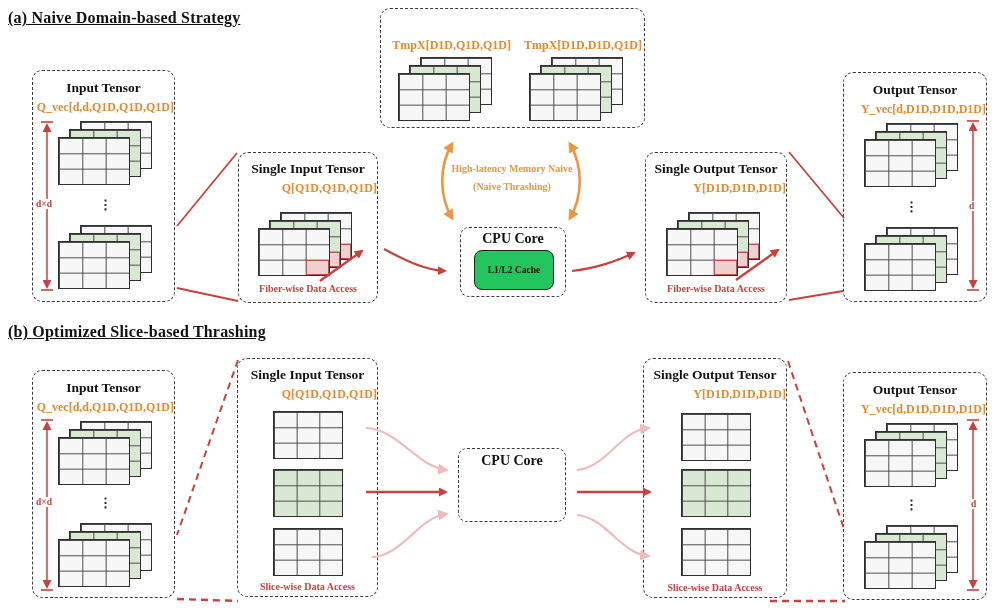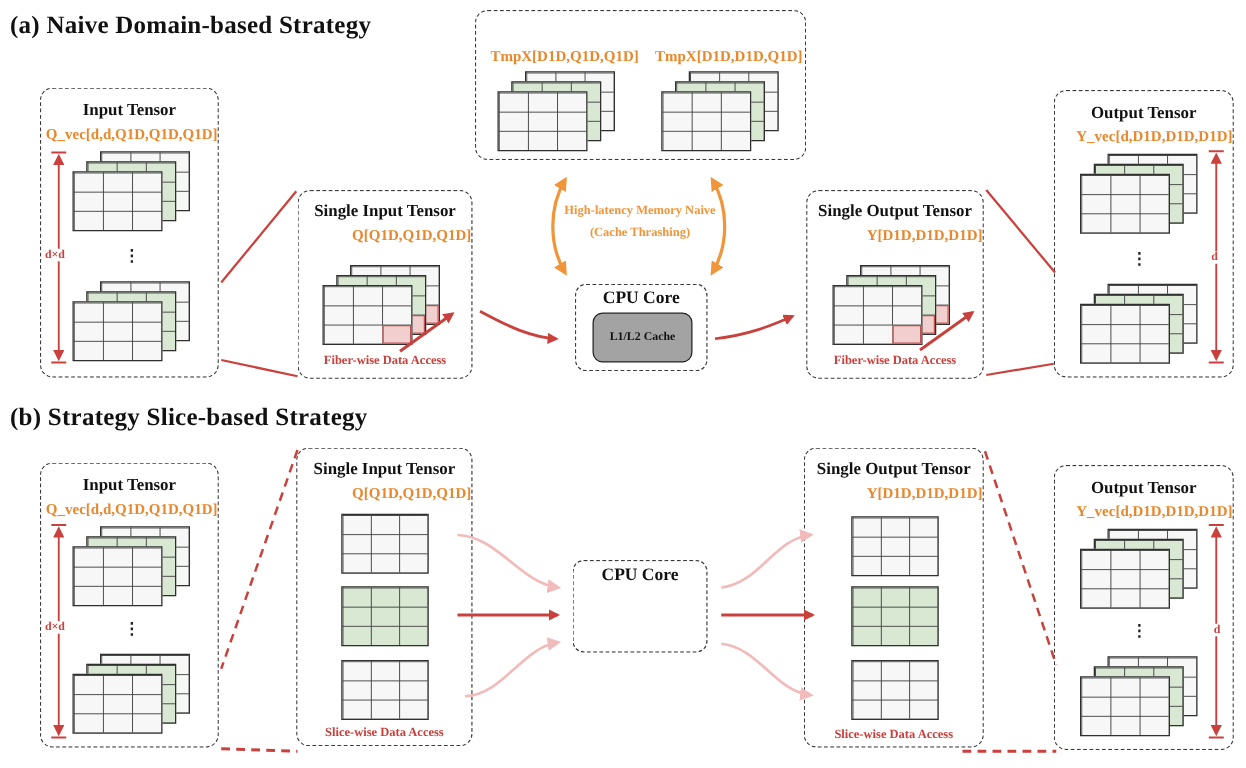--- a/index.html
+++ b/index.html
@@ -1,18 +1,18 @@
 <!DOCTYPE html>
 <html><head>
 <meta charset="utf-8">
 <style>
   html,body{margin:0;padding:0;background:#fff;}
   #canvas{position:relative;width:997px;height:614px;background:#fff;overflow:hidden;
           font-family:"Liberation Serif","DejaVu Serif",serif;color:#111;}
-  .sec-title{position:absolute;font-size:20px;font-weight:bold;letter-spacing:.2px;}
+  .sec-title{position:absolute;font-size:16px;font-weight:bold;letter-spacing:.2px;text-decoration:underline;}
   .dbox{position:absolute;border:1.6px dashed #3b3b3b;border-radius:10px;background:#fff;box-sizing:border-box;}
   .rbox{position:absolute;border:1.6px dashed #3b3b3b;border-radius:9px;background:#fff;box-sizing:border-box;}
   .btitle{position:absolute;left:0;right:0;text-align:center;font-weight:bold;font-size:13.5px;}
   .olabel{position:absolute;left:0;right:0;text-align:right;font-weight:bold;font-size:12px;color:#E8872B;}
   .rcaption{position:absolute;left:0;right:0;text-align:center;font-weight:bold;font-size:10px;color:#C9403C;}
   .dots{position:absolute;text-align:center;font-weight:bold;font-size:13px;color:#222;line-height:13px;}
   .dimlabel{position:absolute;z-index:6;font-weight:bold;font-size:9.5px;color:#C9403C;background:#fff;padding:0 1px;}
   
   .g,.slice{box-sizing:border-box;background-color:#F7F7F7;border:1.5px solid #2f2f2f;
     background-image:linear-gradient(to right,#474747 1px,transparent 1px),
@@ -20,32 +20,32 @@
     background-size:33.34% 100%,100% 33.34%;}
   .stack{position:absolute;width:95px;height:65px;}
   .g{position:absolute;width:72px;height:48px;}
   .g.back{left:22px;top:0;}
   .g.mid{left:11px;top:8px;background-color:#D9E8D2;}
   .g.front{left:0;top:16px;}
   .stack.fiber .g::after{content:"";position:absolute;right:0;bottom:0;width:33.3%;height:33.4%;
     background:#F2CFCF;border:1.3px solid #C0504D;box-sizing:border-box;}
   .slice{position:absolute;width:70px;height:48px;}
   .slice.green{background-color:#D9E8D2;}
-  .chipinner{position:absolute;border:1.4px solid #222;border-radius:8px;background:#a3a3a3;
+  .chipinner{position:absolute;border:1.4px solid #222;border-radius:8px;background:#22c55e;
     text-align:center;font-weight:bold;font-size:9.5px;}
   .memtext{position:absolute;z-index:2;text-align:center;font-weight:bold;font-size:10px;color:#F0953A;}
   #overlay{position:absolute;left:0;top:0;z-index:5;pointer-events:none;}
 </style>
 </head>
 <body>
 
 <div id="canvas">
 
   <div class="sec-title" style="left:8px;top:9px">(a) Naive Domain-based Strategy</div>
-  <div class="sec-title" style="left:8px;top:323px">(b) Strategy Slice-based Strategy</div>
+  <div class="sec-title" style="left:8px;top:323px">(b) Optimized Slice-based Thrashing</div>
 
   <div class="dbox" style="left:32px;top:70px;width:143px;height:232px">
     <div class="btitle" style="top:9px">Input Tensor</div>
     <div class="olabel" style="top:29px">Q_vec[d,d,Q1D,Q1D,Q1D]</div>
     <div class="stack" style="left:25px;top:50px">
       <div class="g back"></div>
         <div class="g mid"></div>
         <div class="g front"></div>
     </div>
     <div class="dots" style="left:25px;top:127px;width:95px">⋮</div>
@@ -77,21 +77,21 @@
         <div class="g front"></div>
     </div>
     <div class="stack" style="left:148px;top:48px">
       <div class="g back"></div>
         <div class="g mid"></div>
         <div class="g front"></div>
     </div>
   </div>
 
   <div class="memtext" style="left:430px;top:163px;width:164px">High-latency Memory Naive</div>
-  <div class="memtext" style="left:430px;top:181px;width:164px">(Cache Thrashing)</div>
+  <div class="memtext" style="left:430px;top:181px;width:164px">(Naive Thrashing)</div>
 
   <div class="rbox" style="left:460px;top:227px;width:106px;height:70px">
     <div class="btitle" style="top:3px;font-size:14px">CPU Core</div>
     <div class="chipinner" style="left:13px;top:22px;width:78px;height:38px;line-height:38px">L1/L2 Cache</div>
   </div>
 
   <div class="dbox" style="left:645px;top:152px;width:142px;height:151px">
     <div class="btitle" style="top:8px">Single Output Tensor</div>
     <div class="olabel" style="top:28px">Y[D1D,D1D,D1D]</div>
     <div class="stack fiber" style="left:20px;top:59px">

